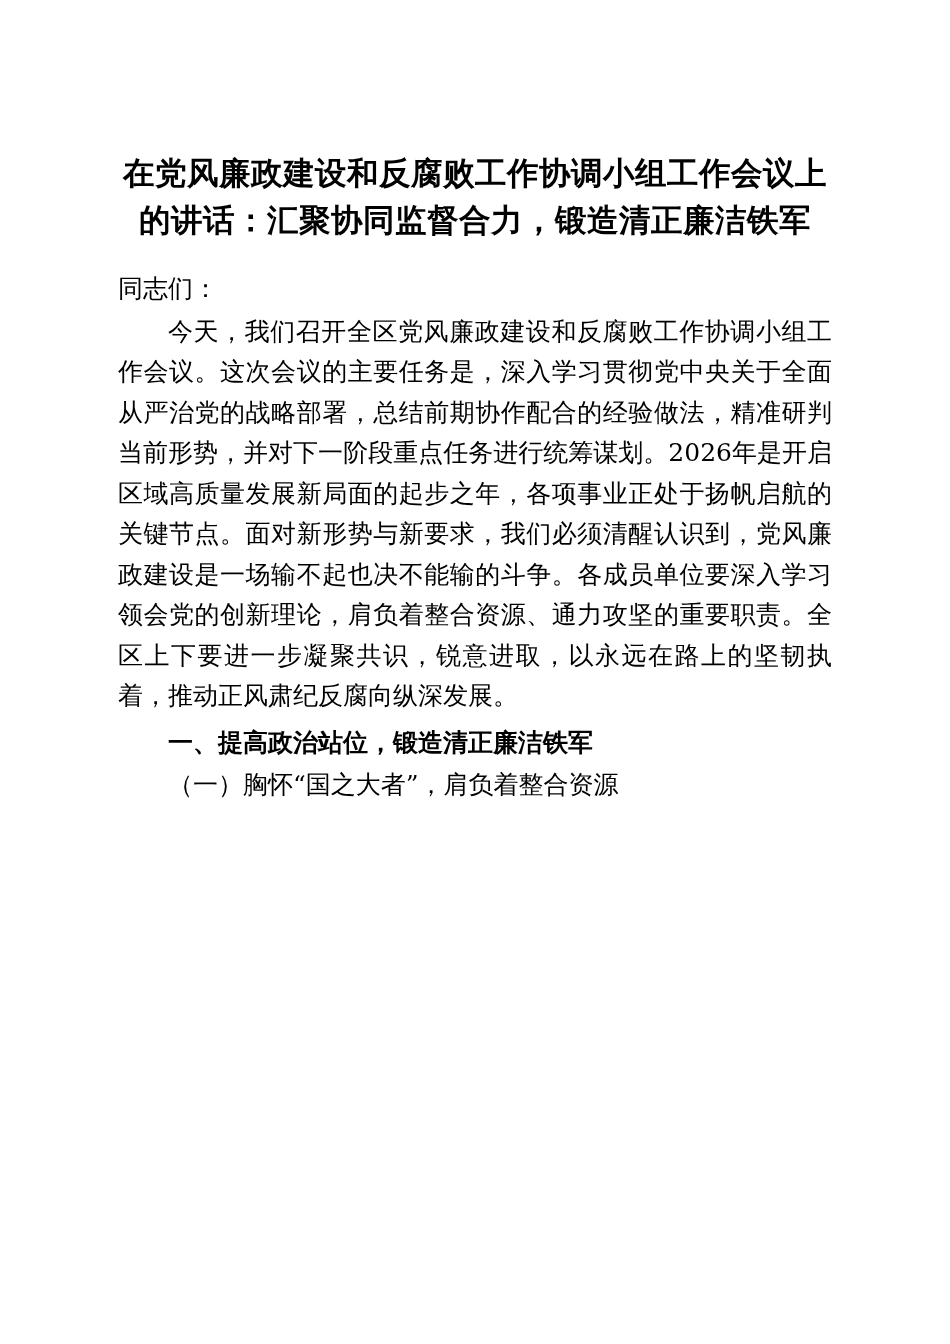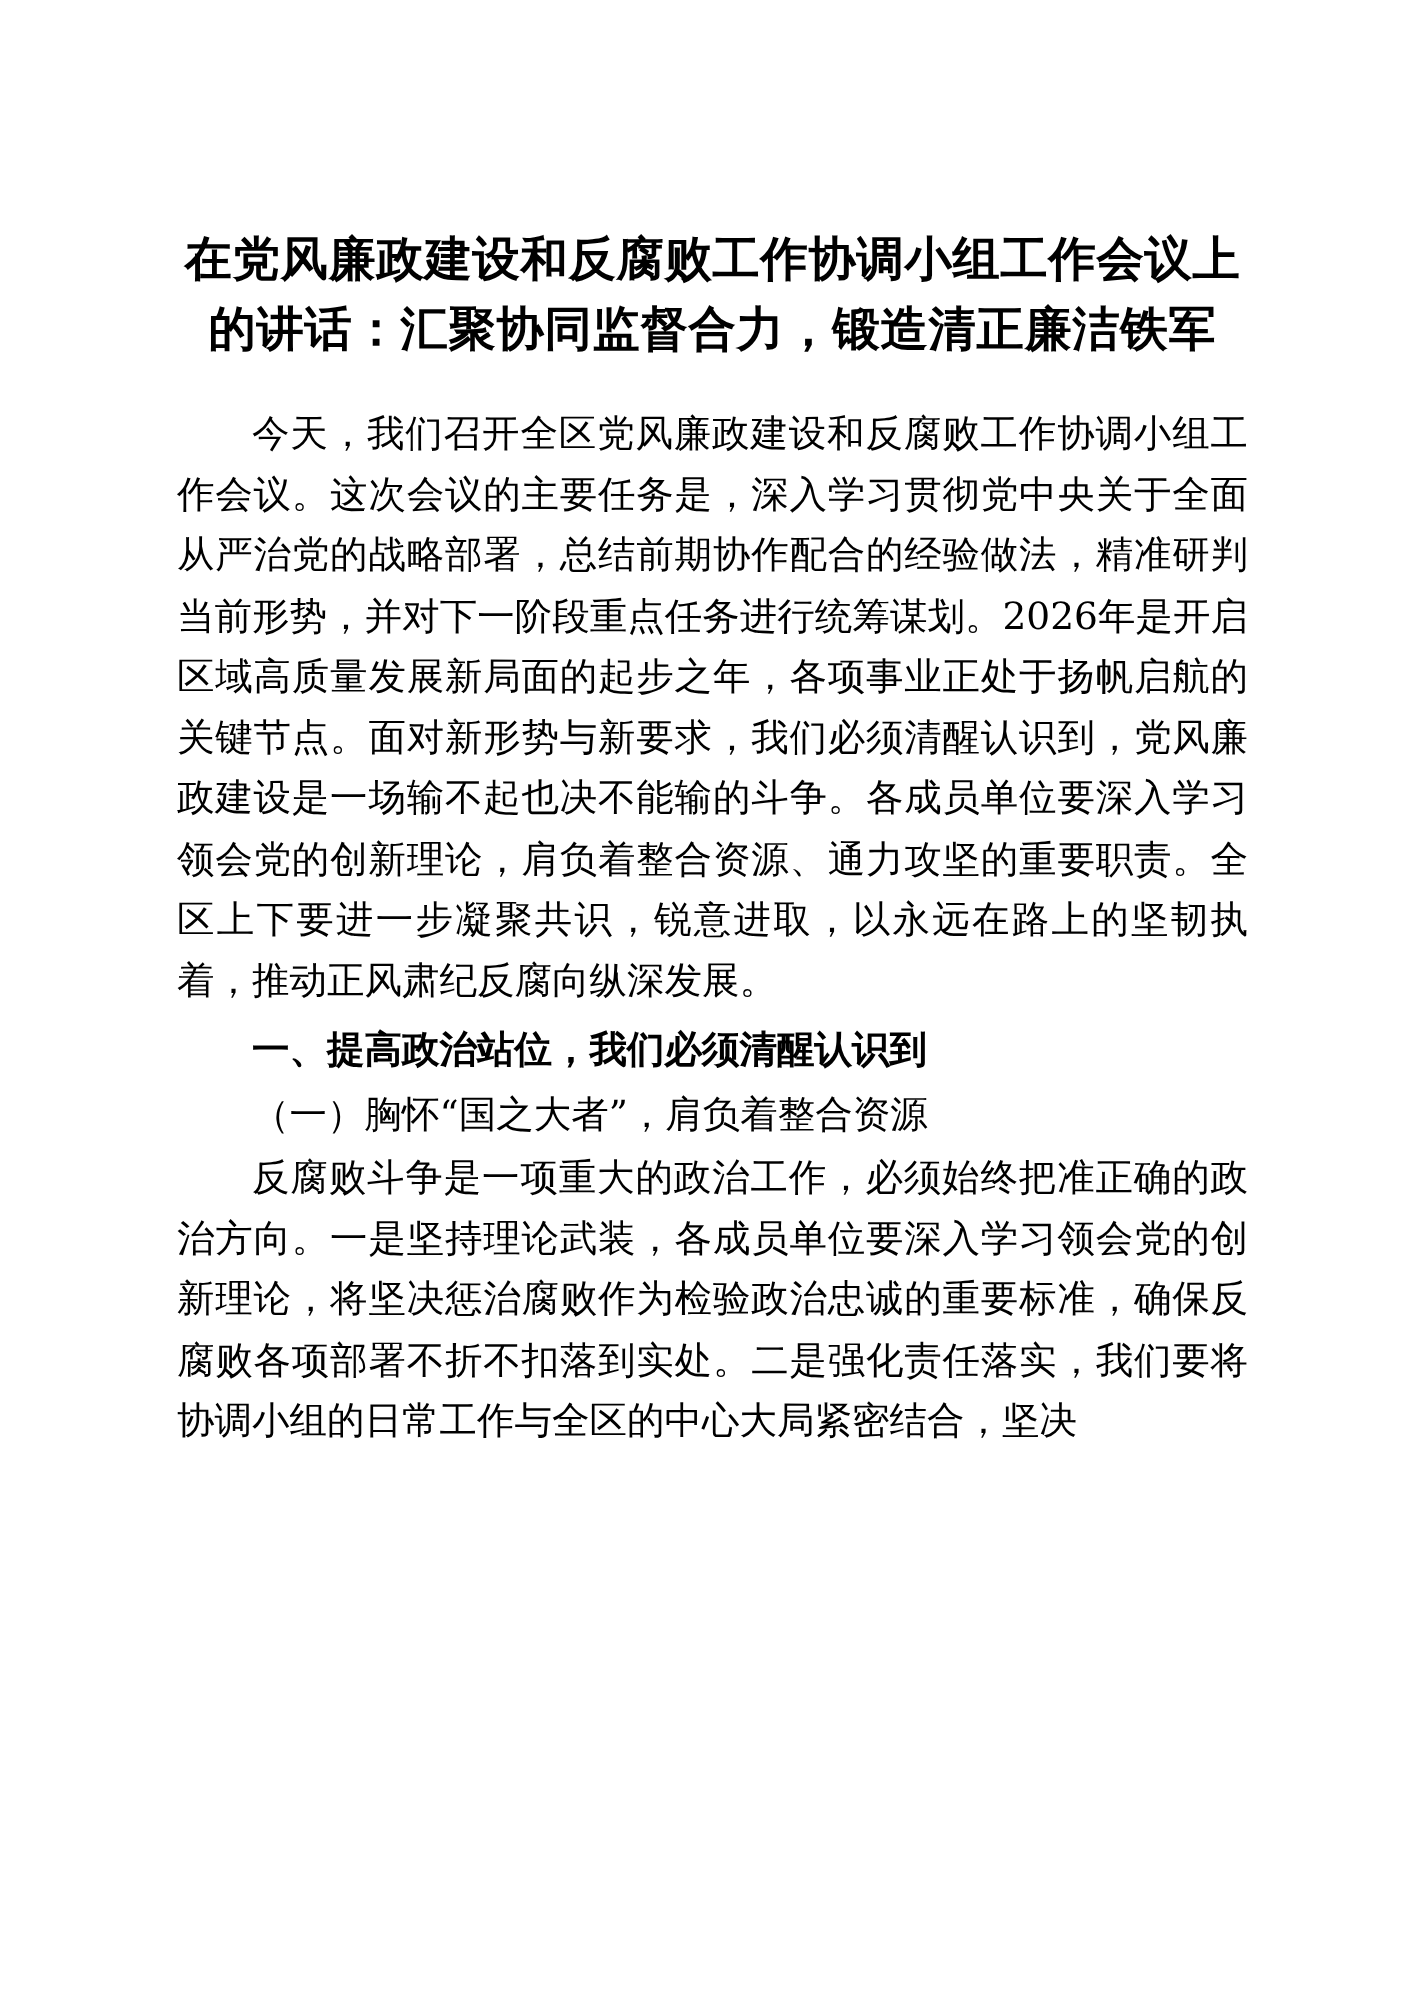--- a/index.html
+++ b/index.html
@@ -61,22 +61,22 @@
     text-align: justify;
   }
 </style>
 </head>
 <body>
 
 <div class="page">
 
   <h1 class="doc-title">在党风廉政建设和反腐败工作协调小组工作会议上的讲话：汇聚协同监督合力，锻造清正廉洁铁军</h1>
 
+  <p class="salutation">同志们：</p>
 
   <p class="body-para">今天，我们召开全区党风廉政建设和反腐败工作协调小组工作会议。这次会议的主要任务是，深入学习贯彻党中央关于全面从严治党的战略部署，总结前期协作配合的经验做法，精准研判当前形势，并对下一阶段重点任务进行统筹谋划。2026年是开启区域高质量发展新局面的起步之年，各项事业正处于扬帆启航的关键节点。面对新形势与新要求，我们必须清醒认识到，党风廉政建设是一场输不起也决不能输的斗争。各成员单位要深入学习领会党的创新理论，肩负着整合资源、通力攻坚的重要职责。全区上下要进一步凝聚共识，锐意进取，以永远在路上的坚韧执着，推动正风肃纪反腐向纵深发展。</p>
 
-  <p class="heading-1">一、提高政治站位，我们必须清醒认识到</p>
+  <p class="heading-1">一、提高政治站位，锻造清正廉洁铁军</p>
 
   <p class="heading-2">（一）胸怀“国之大者”，肩负着整合资源</p>
 
-  <p class="body-para">反腐败斗争是一项重大的政治工作，必须始终把准正确的政治方向。一是坚持理论武装，各成员单位要深入学习领会党的创新理论，将坚决惩治腐败作为检验政治忠诚的重要标准，确保反腐败各项部署不折不扣落到实处。二是强化责任落实，我们要将协调小组的日常工作与全区的中心大局紧密结合，坚决</p>
 
 </div>
 
 </body></html>

